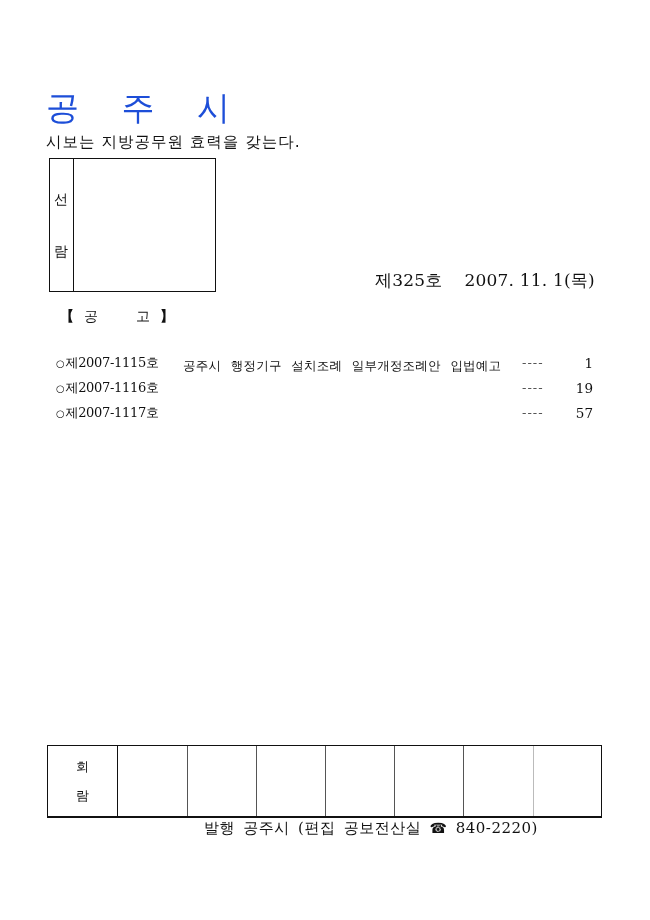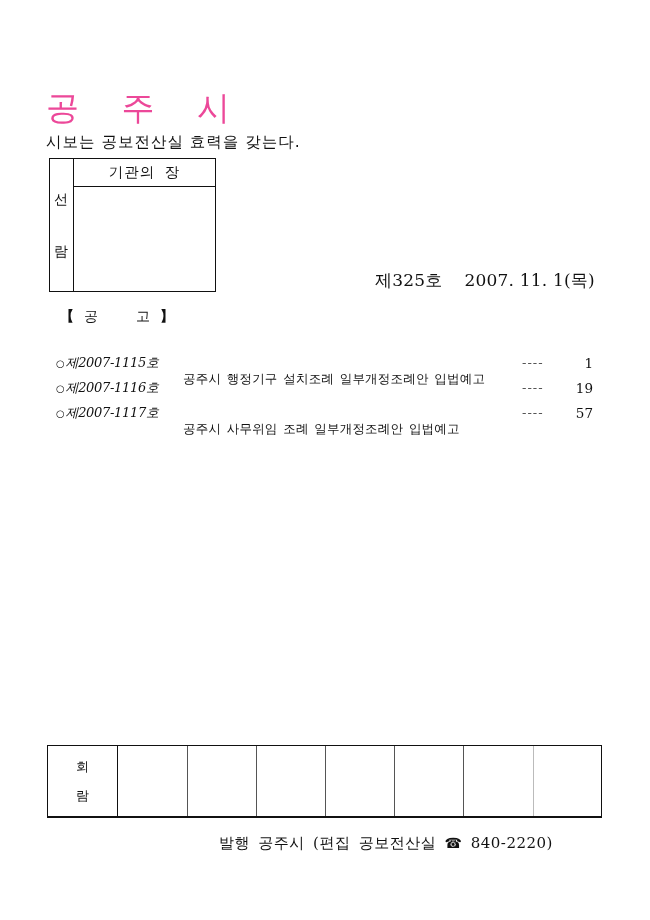--- a/index.html
+++ b/index.html
@@ -19,21 +19,21 @@
 
     .title {
       left: 46px;
       top: 86px;
       font-family: "DejaVu Sans", "Liberation Sans", sans-serif;
       font-size: 33px;
       font-weight: 300;
       letter-spacing: 16px;
       line-height: 44px;
       white-space: nowrap;
-      color: #ec4899;
+      color: #1d4ed8;
     }
     .subtitle {
       left: 46px;
       top: 131px;
       font-family: "DejaVu Sans", "Liberation Sans", sans-serif;
       font-size: 15.5px;
       letter-spacing: 1px;
       line-height: 22px;
       white-space: nowrap;
     }
@@ -116,28 +116,27 @@
       height: 25px;
       font-size: 13px;
       line-height: 22px;
       white-space: nowrap;
     }
     .notice-no {
       position: absolute;
       left: 0;
       top: 0;
       letter-spacing: -0.3px;
-      font-style: italic;
     }
     .notice-no .bullet { font-size: 10px; margin-right: 1px; }
     .notice-title {
       position: absolute;
       left: 127px;
-      top: 16px;
-      font-family: Liberation Sans, sans-serif;
+      top: 4px;
+      font-family: Liberation Mono, monospace;
       font-size: 12.5px;
       letter-spacing: 0.2px;
       word-spacing: 2px;
     }
     .notice-leader {
       position: absolute;
       left: 466px;
       top: 0;
       color: #555;
       letter-spacing: 1px;
@@ -173,43 +172,41 @@
       flex-direction: column;
       align-items: center;
       justify-content: space-around;
       padding: 6px 0;
       border-right: 1px solid #111;
       font-size: 13px;
       font-family: "DejaVu Sans", "Liberation Sans", sans-serif;
     }
 
     .footer {
-      left: 219px;
+      left: 204px;
       top: 817px;
       font-size: 15px;
-      line-height: 30px;
+      line-height: 22px;
       white-space: nowrap;
       letter-spacing: 0.5px;
       word-spacing: 3px;
-      margin-top: 11px;
     }
     .footer .phone-icon { font-size: 14px; }
   </style>
 </head>
 <body>
 
 <div class="abs title">공 주 시</div>
-<div class="abs subtitle">시보는 공보전산실 효력을 갖는다.</div>
+<div class="abs subtitle">시보는 지방공무원 효력을 갖는다.</div>
 
 <div class="abs circ-box">
   <div class="abs circ-side">
     <span class="circ-side-char" style="top:32px;">선</span>
     <span class="circ-side-char" style="top:84px;">람</span>
   </div>
-  <div class="abs circ-head">기관의 장</div>
   <div class="abs circ-body"></div>
 </div>
 
 <div class="abs issue">
   <span>제325호</span><span class="gap"></span><span>2007. 11. 1(목)</span>
 </div>
 
 <div class="abs section-head">
   <span>【</span><span class="word">공</span><span class="word word2">고</span><span>】</span>
 </div>
@@ -221,21 +218,20 @@
     <span class="notice-leader">----</span>
     <span class="notice-page">1</span>
   </div>
   <div class="notice-row">
     <span class="notice-no"><span class="bullet">○</span><span>제2007-1116호</span></span>
     <span class="notice-leader">----</span>
     <span class="notice-page">19</span>
   </div>
   <div class="notice-row">
     <span class="notice-no"><span class="bullet">○</span><span>제2007-1117호</span></span>
-    <span class="notice-title">공주시 사무위임 조례 일부개정조례안 입법예고</span>
     <span class="notice-leader">----</span>
     <span class="notice-page">57</span>
   </div>
 </div>
 
 <div class="abs route-table">
   <div class="route-cell route-label" style="width:70px;">
     <span>회</span>
     <span>람</span>
   </div>

